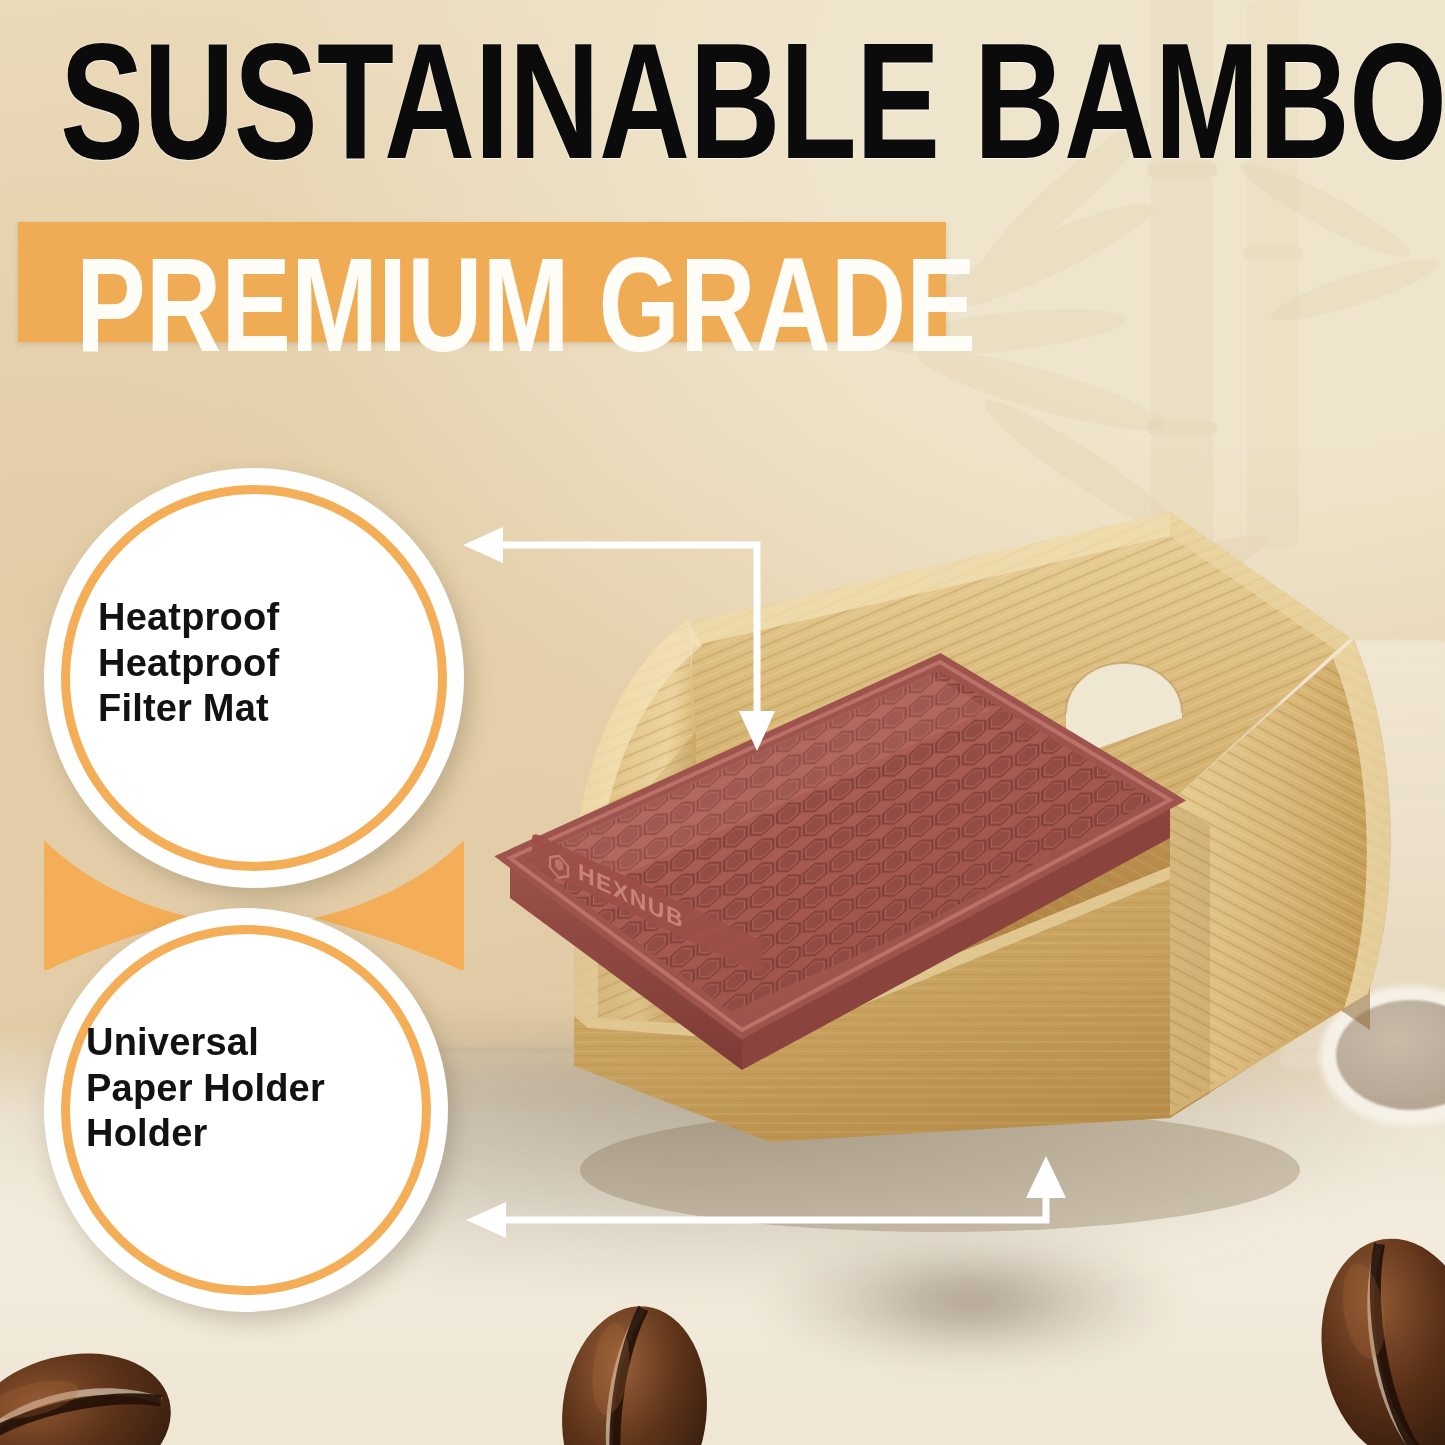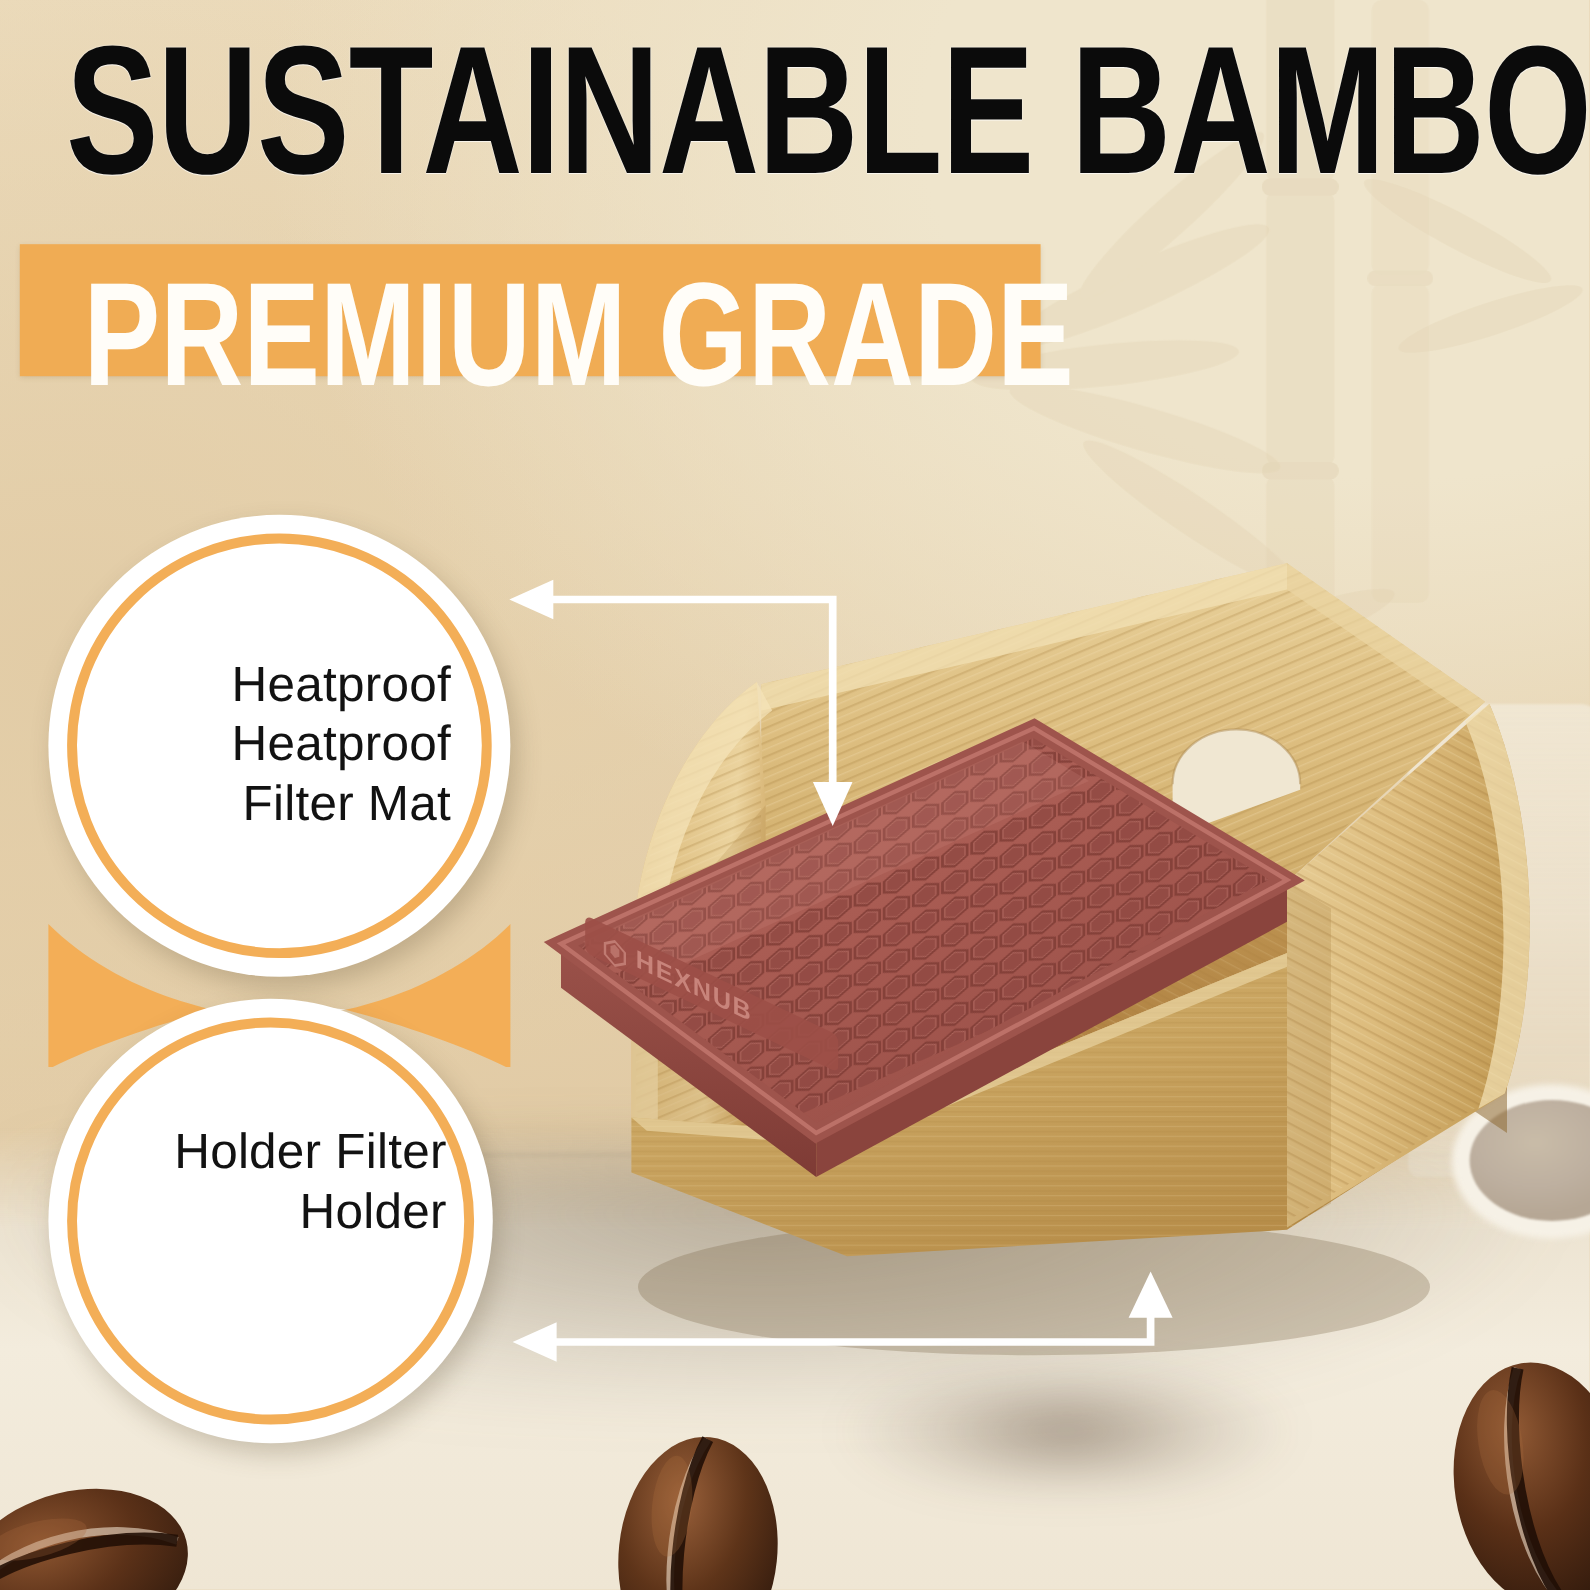--- a/index.html
+++ b/index.html
@@ -85,22 +85,22 @@
     background:#FFFFFF;
     box-shadow:6px 10px 22px rgba(90,72,48,.26);
   }
   .bubble .ring{
     position:absolute;inset:17px;border-radius:50%;
     border:9px solid #F3AE57;
     box-sizing:border-box;
   }
   .bubble .btext{
     position:absolute;left:0;right:0;
-    text-align:right;color:#121212;
-    font-size:45px;line-height:1.20;font-weight:normal;
+    text-align:left;color:#121212;
+    font-size:38px;line-height:1.20;font-weight:bold;
     letter-spacing:.2px;
   }
   #bubble-1{left:44px;top:468px;width:420px;height:420px;}
   #bubble-1 .btext{top:127px;padding:0 54px;}
   #bubble-2{left:44px;top:908px;width:404px;height:404px;}
   #bubble-2 .btext{top:112px;padding:0 42px;}
 
   
   .pinch{position:absolute;left:44px;top:840px;width:420px;height:130px;}
   .pinch svg{width:100%;height:100%;overflow:visible;}
@@ -337,21 +337,22 @@
     <div class="btext">
       <div>Heatproof</div>
       <div>Heatproof</div>
       <div>Filter Mat</div>
     </div>
   </div>
 
   <div class="bubble" id="bubble-2">
     <div class="ring"></div>
     <div class="btext">
-      <div>Holder Filter</div>
+      <div>Universal</div>
+      <div>Paper Holder</div>
       <div>Holder</div>
     </div>
   </div>
 
   <div class="arrows">
     <svg viewBox="0 0 1445 1445">
 
       <g stroke="#FFFFFF" stroke-width="7" fill="#FFFFFF">
         <polyline points="497,545 757,545 757,717" fill="none" stroke-linecap="square"></polyline>
         <polygon points="463,545 503,527 503,563" stroke="none"></polygon>

